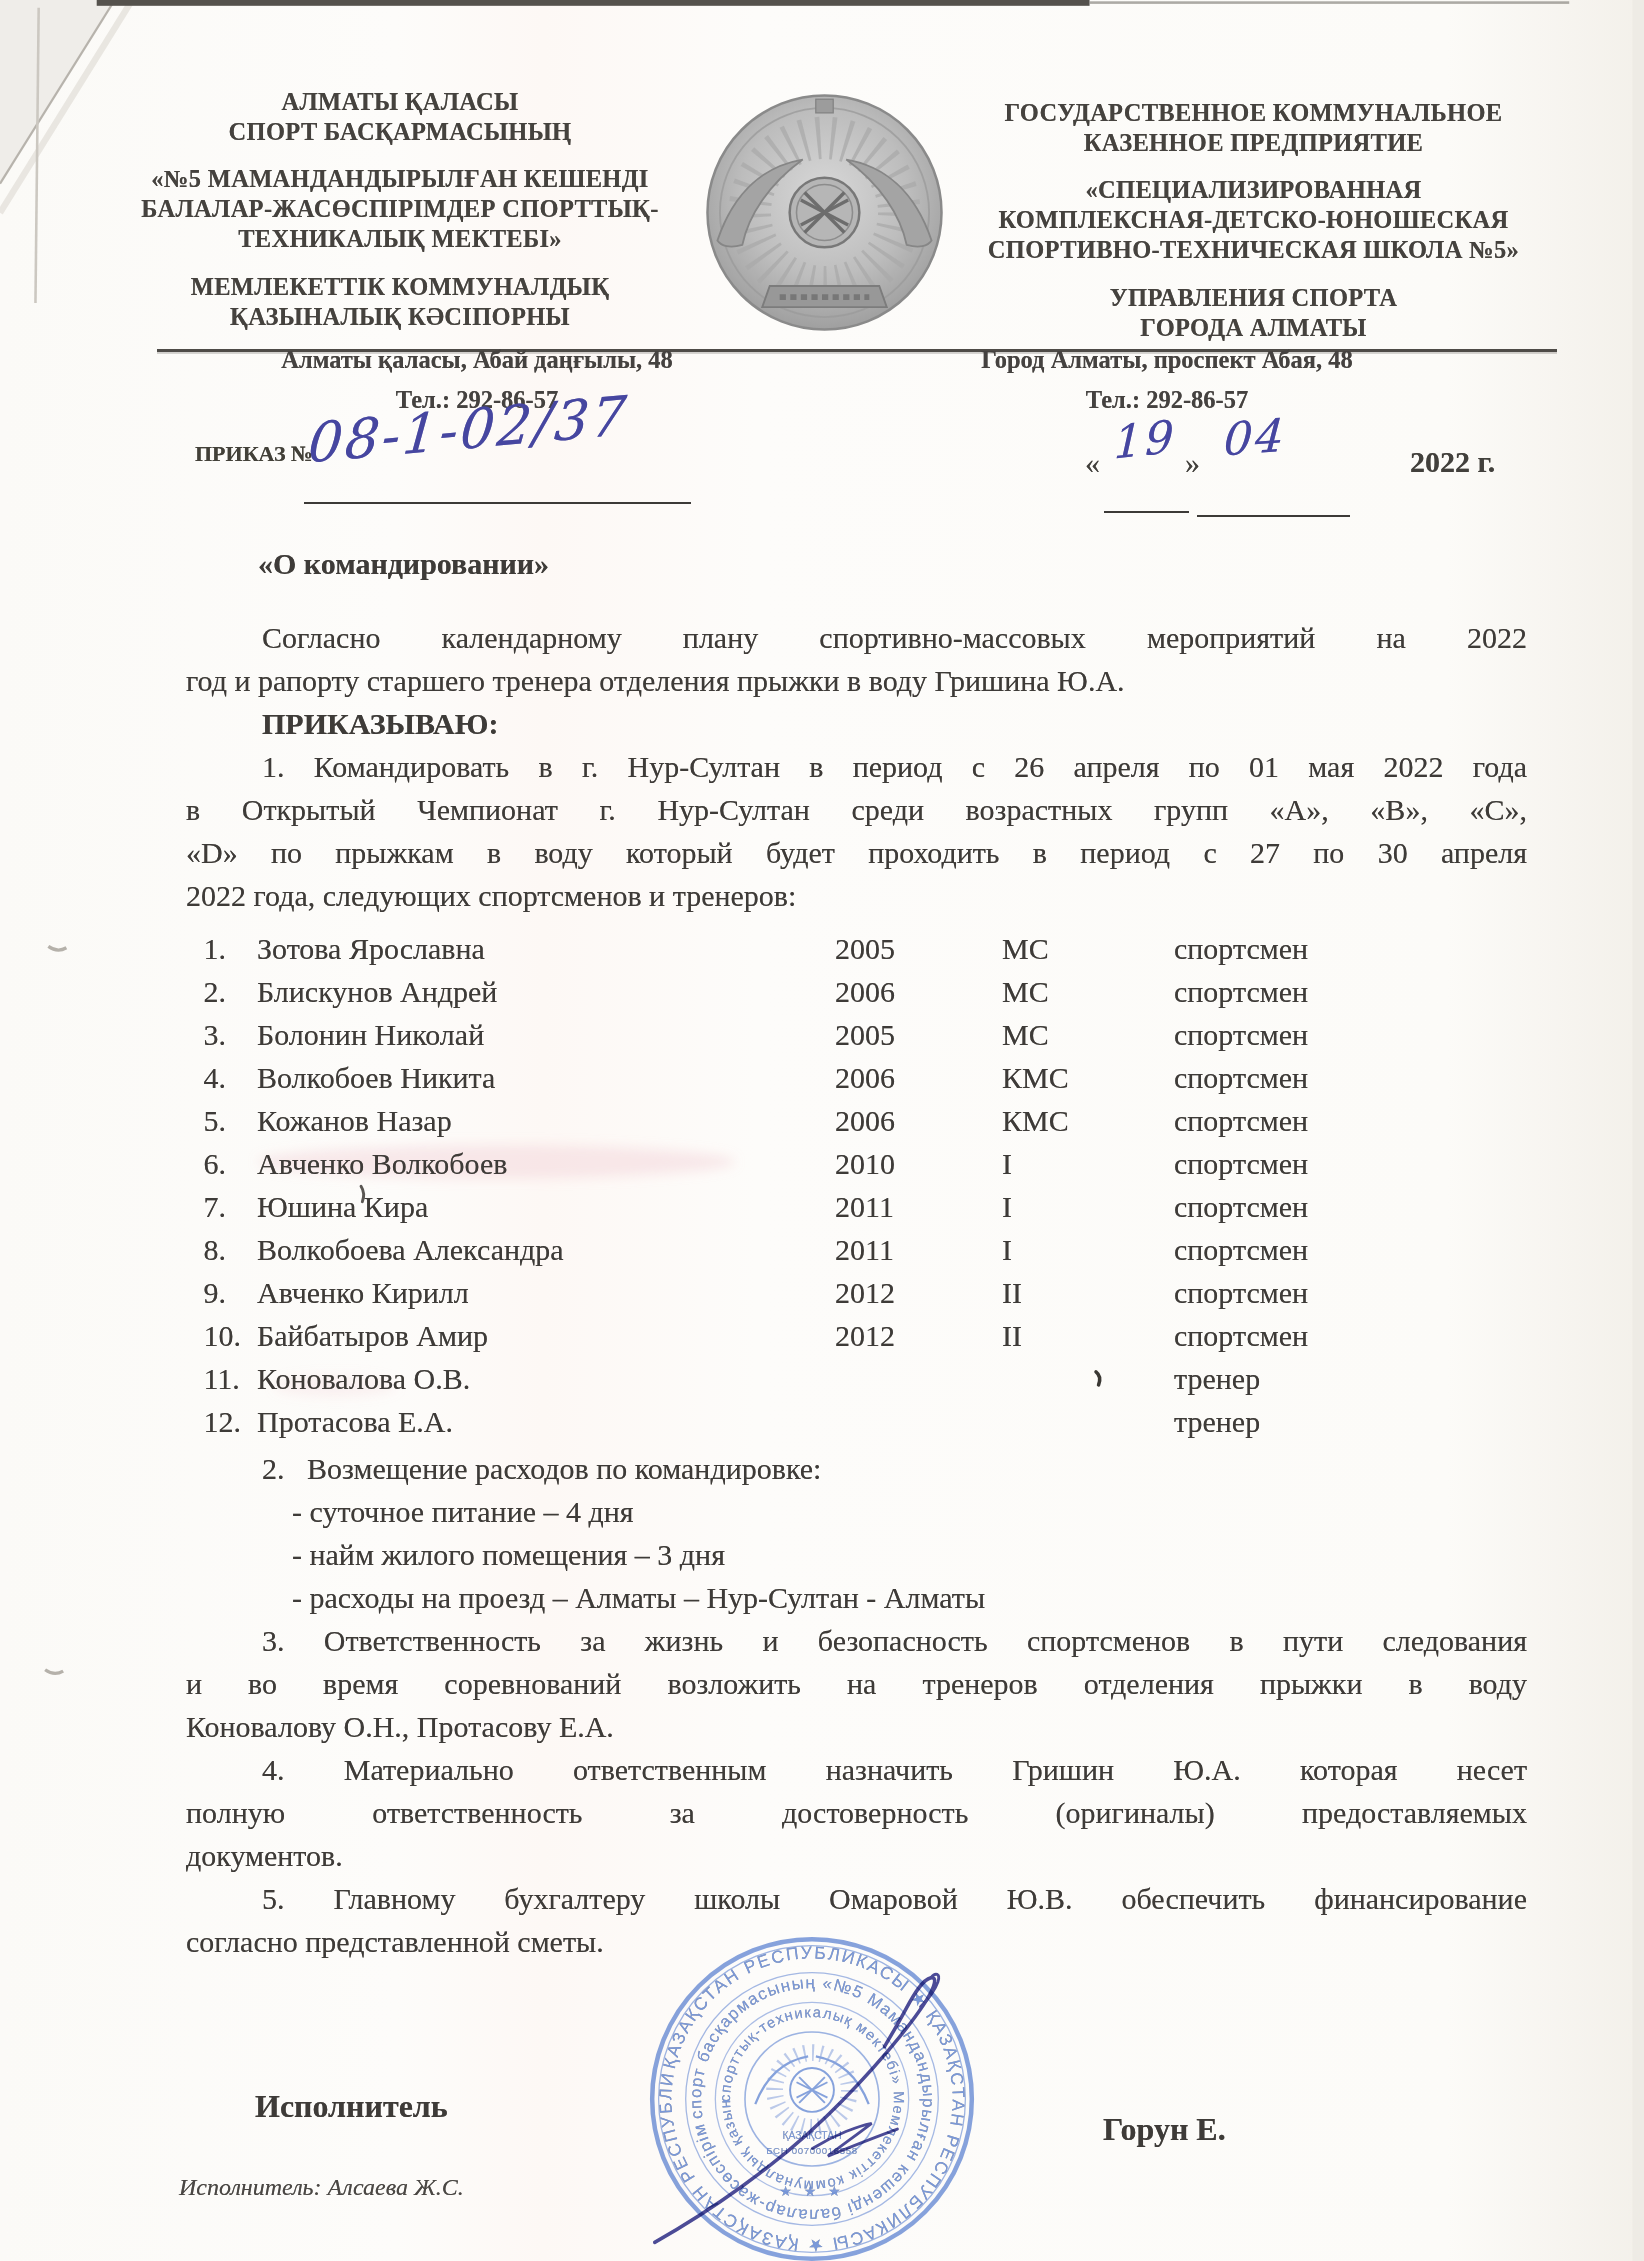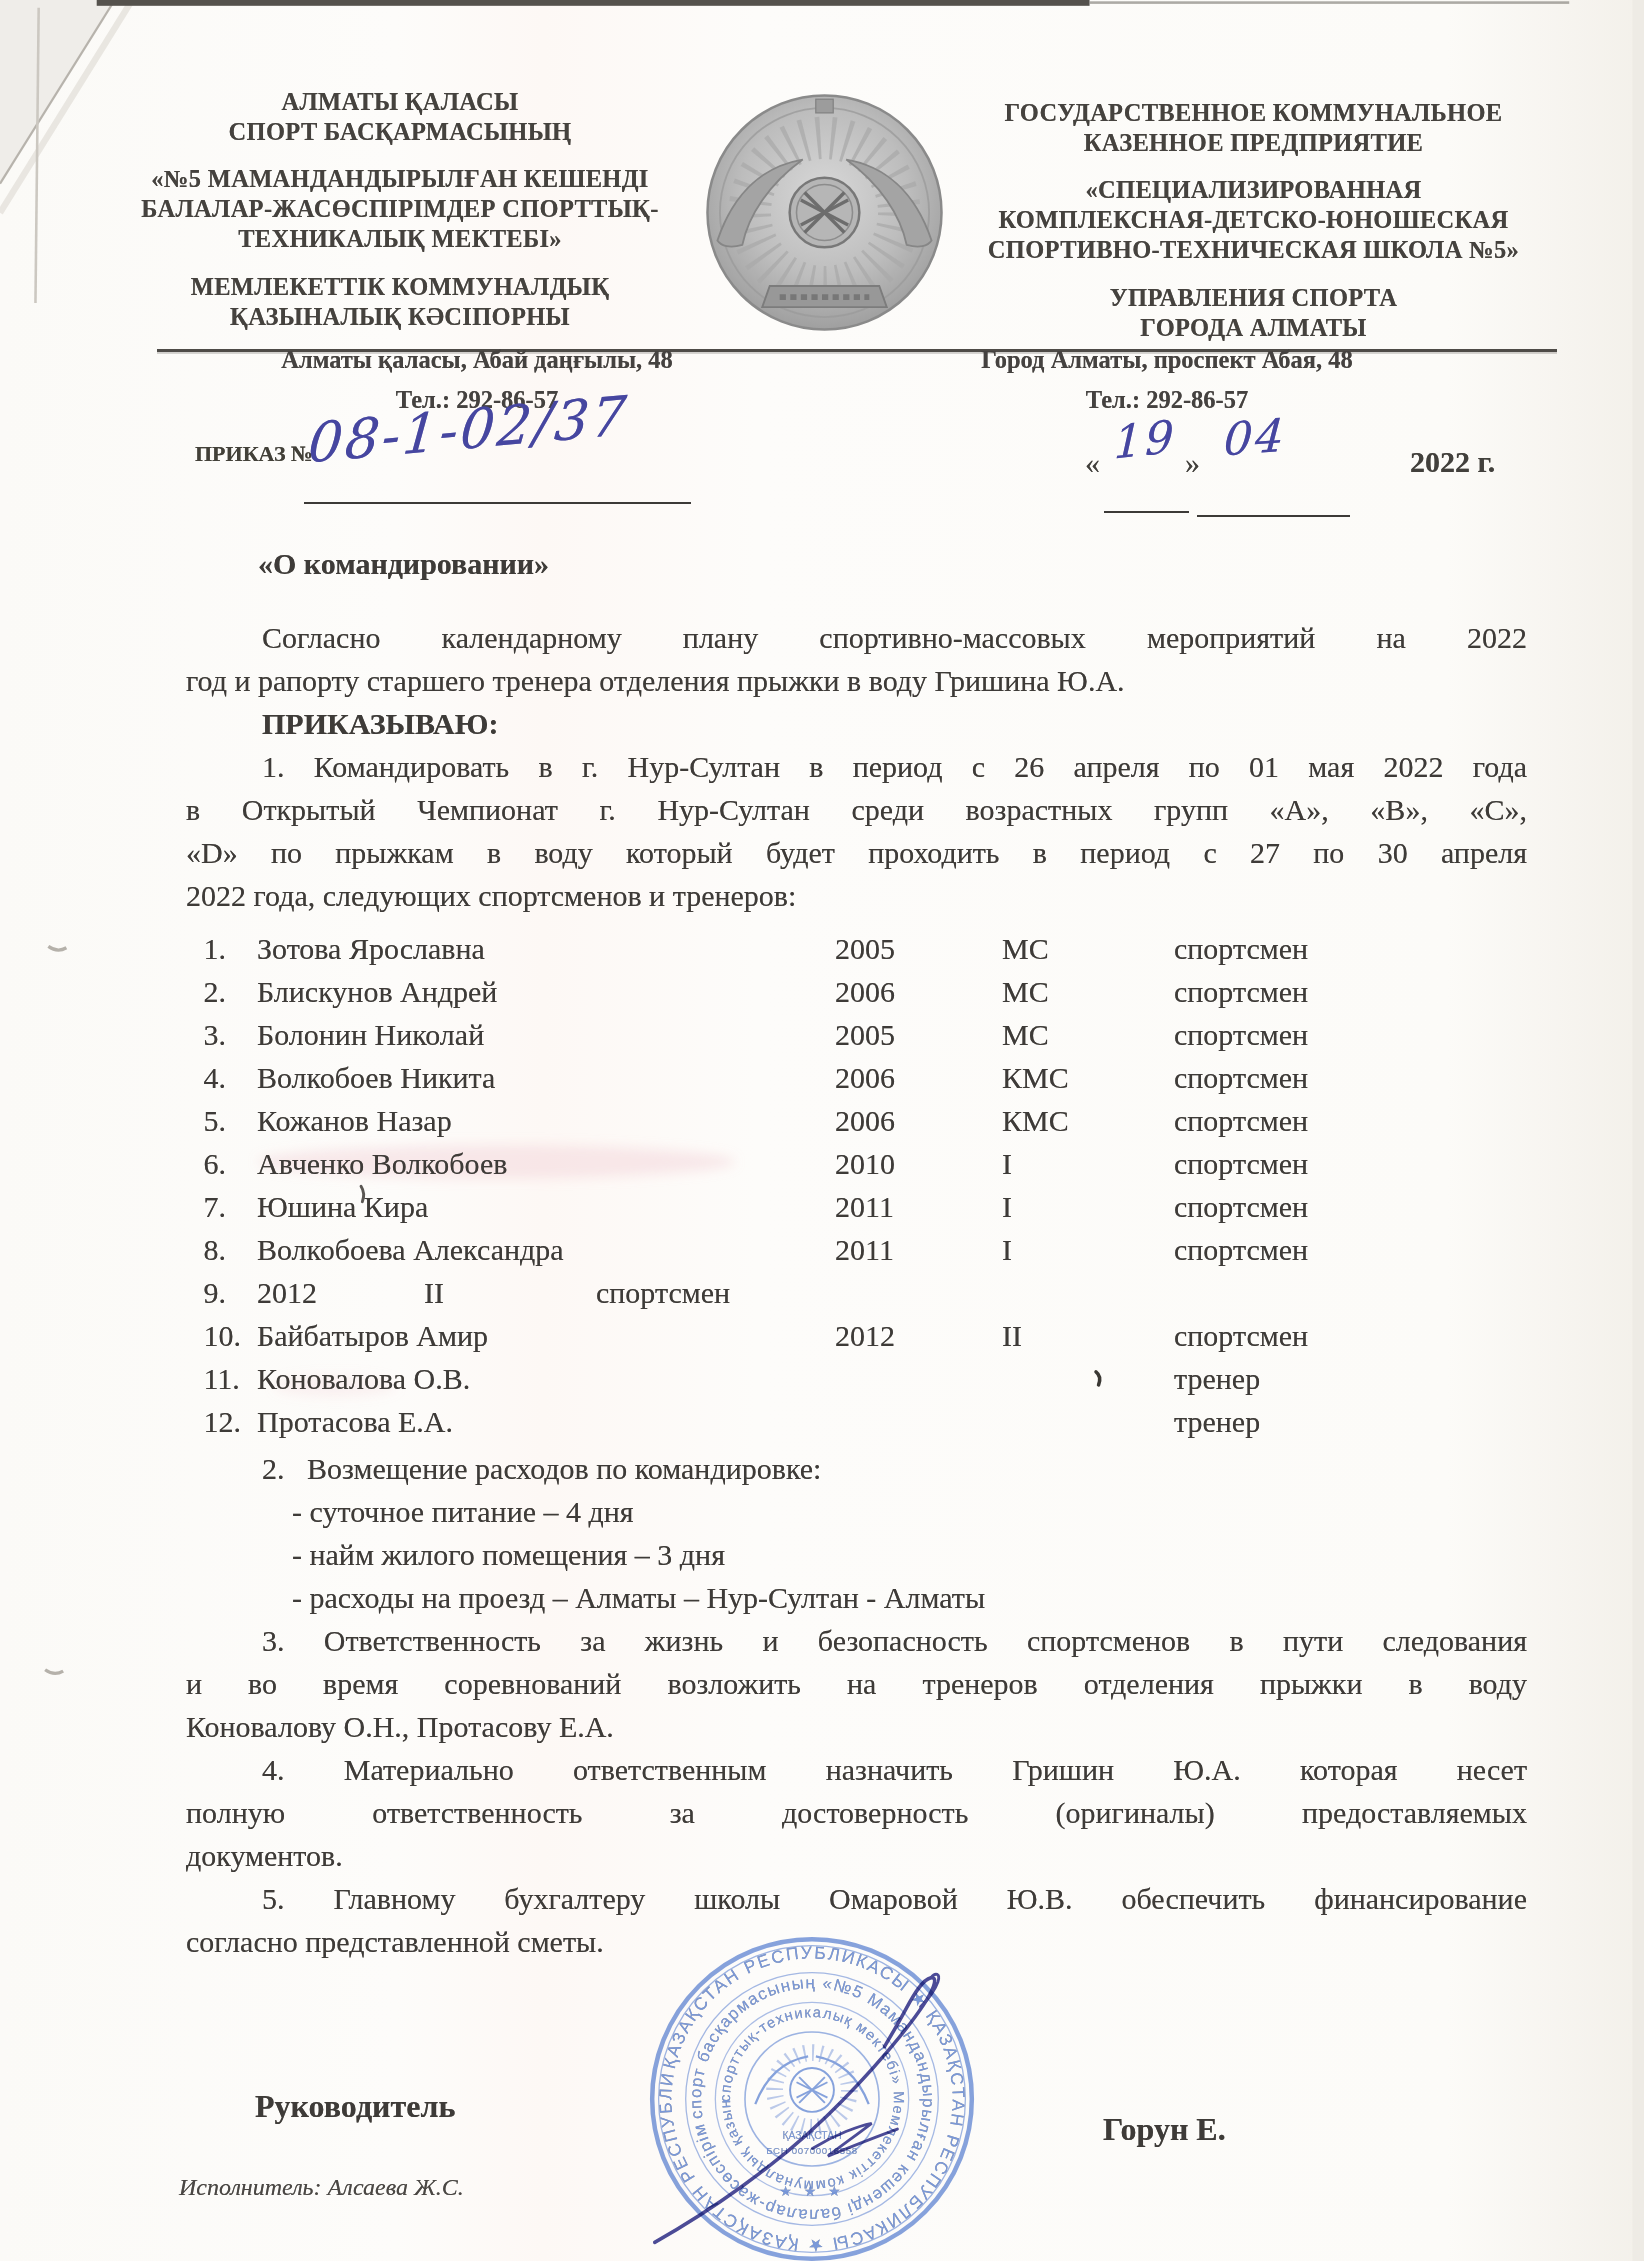--- a/index.html
+++ b/index.html
@@ -219,20 +219,21 @@
         </div>
         <div class="trow">
           <span class="c cn">8.</span>
           <span class="c cname">Волкобоева Александра</span>
           <span class="c cyear">2011</span>
           <span class="c crank">I</span>
           <span class="c crole">спортсмен</span>
         </div>
         <div class="trow">
           <span class="c cn">9.</span>
+          <span class="c cname">Авченко Кирилл</span>
           <span class="c cyear">2012</span>
           <span class="c crank">II</span>
           <span class="c crole">спортсмен</span>
         </div>
         <div class="trow">
           <span class="c cn">10.</span>
           <span class="c cname">Байбатыров Амир</span>
           <span class="c cyear">2012</span>
           <span class="c crank">II</span>
           <span class="c crole">спортсмен</span>
@@ -253,21 +254,21 @@
         </div>
       </div>
 
     <div class="sp6"></div>
 
     <div class="list">
       
     <div class="line indent">2.&nbsp;&nbsp;&nbsp;Возмещение расходов по командировке:</div><div class="line indent2">- суточное питание – 4 дня</div><div class="line indent2">- найм жилого помещения – 3 дня</div><div class="line indent2">- расходы на проезд – Алматы – Нур-Султан - Алматы</div><div class="line indent just">3. Ответственность за жизнь и безопасность спортсменов в пути следования</div><div class="line just">и во время соревнований возложить на тренеров отделения прыжки в воду</div><div class="line">Коновалову О.Н., Протасову Е.А.</div><div class="line indent just">4. Материально ответственным назначить Гришин Ю.А. которая несет</div><div class="line just">полную ответственность за достоверность (оригиналы) предоставляемых</div><div class="line">документов.</div><div class="line indent just">5. Главному бухгалтеру школы Омаровой Ю.В. обеспечить финансирование</div><div class="line">согласно представленной сметы.</div></div>
   </div>
 
-  <div class="sig-left">Руководитель</div>
+  <div class="sig-left">Исполнитель</div>
   <div class="sig-right">Горун Е.</div>
   <div class="executor">Исполнитель: Алсаева Ж.С.</div>
 
   <svg class="stamp" viewBox="-270 -270 540 540" aria-hidden="true">
     <defs>
       <path id="po" d="M 0 -218 a 218 218 0 1 1 -0.02 0 z"></path>
       <path id="pm" d="M 0 -172 a 172 172 0 1 1 -0.02 0 z"></path>
       <path id="pi" d="M 0 -127 a 127 127 0 1 1 -0.02 0 z"></path>
     </defs>
     <g fill="none" stroke="var(--stamp-blue,#5b82d6)">

